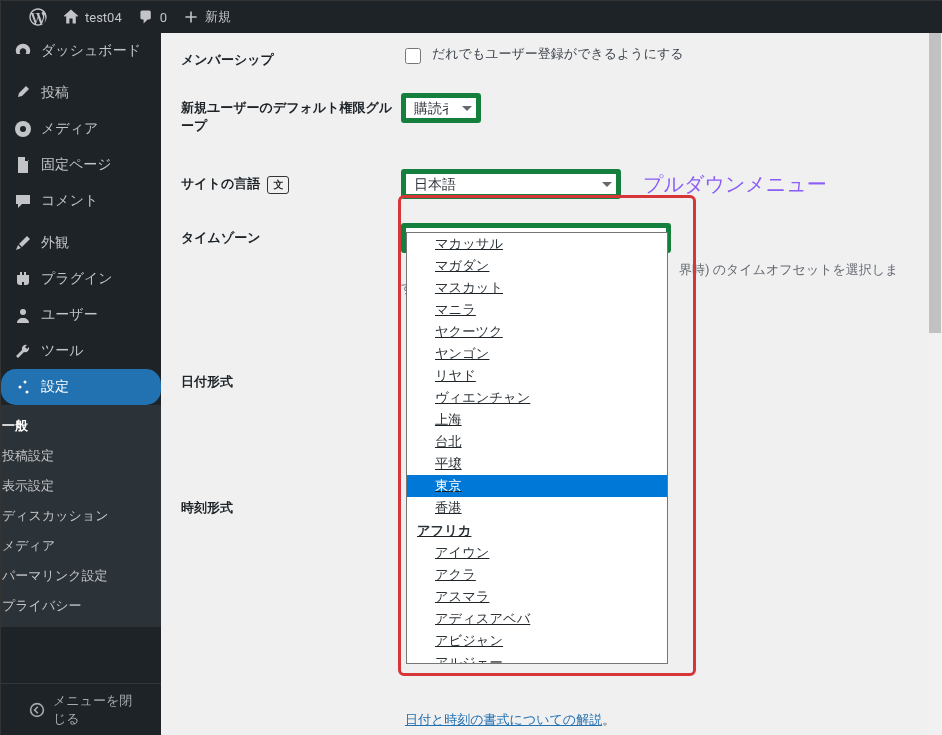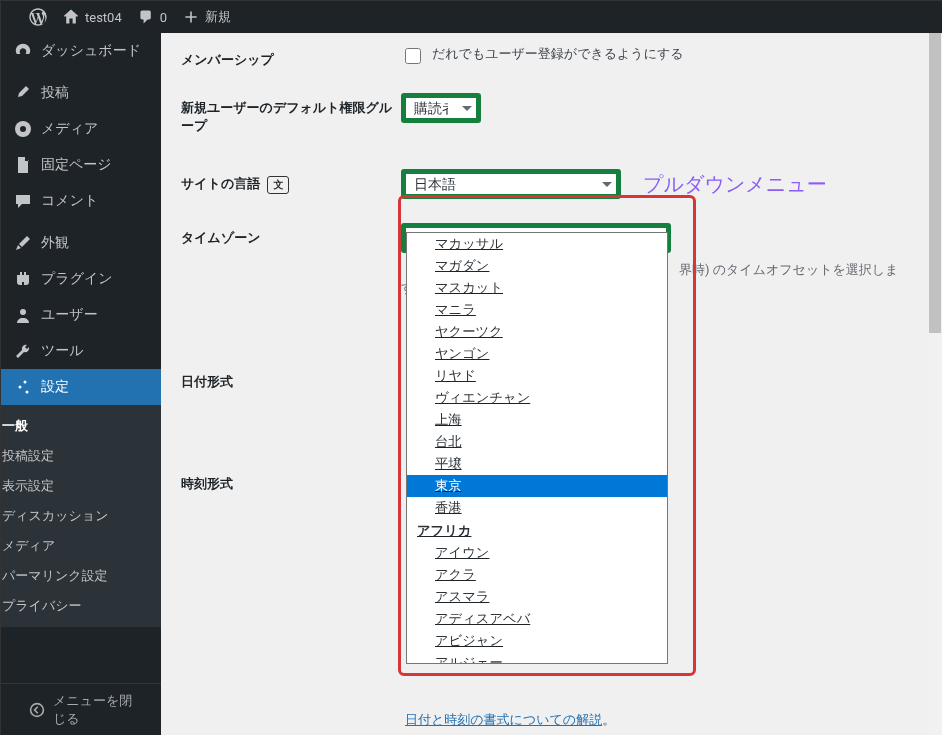--- a/index.html
+++ b/index.html
@@ -5,21 +5,21 @@
   html,body{margin:0;padding:0;font-family:-apple-system,BlinkMacSystemFont,"Segoe UI",Roboto,"Hiragino Sans","Hiragino Kaku Gothic ProN",Meiryo,sans-serif;font-size:13px;color:#1d2327;background:#f0f0f1;}
   .frame{width:942px;height:735px;position:relative;overflow:hidden;border:1px solid #333;background:#f0f0f1;}
   
   .adminbar{height:32px;background:#1d2327;color:#c3c4c7;display:flex;align-items:center;padding:0 20px;font-size:13px;}
   .adminbar .ab-item{display:flex;align-items:center;gap:6px;padding:0 8px;cursor:pointer;color:#c3c4c7;}
   .ab-icon{display:inline-flex;align-items:center;}
   .ab-badge{background:transparent;color:#c3c4c7;}
   
   .sidebar{position:absolute;left:0;top:32px;bottom:0;width:160px;background:#1d2327;color:#c3c4c7;overflow:hidden;}
   .menu-item{display:flex;align-items:center;gap:8px;padding:8px 12px;cursor:pointer;font-size:14px;color:#c3c4c7;}
-  .menu-item.current{background:#2271b1;color:#fff;position:relative;}
+  .menu-item.current{background:#2271b1;color:#fff;position:relative;border-radius:15px;}
   .menu-item.current::after{content:"";position:absolute;right:-8px;top:50%;margin-top:-8px;border:8px solid transparent;border-right-color:#f0f0f1;}
   .menu-sep{height:6px;}
   .submenu{background:#2c3338;padding:6px 0;}
   .submenu-item{padding:6px 1px;color:#c3c4c7;font-size:13px;cursor:pointer;}
   .submenu-item.current{color:#fff;font-weight:600;}
   .collapse{position:absolute;bottom:0;left:0;right:0;padding:8px 28px;display:flex;align-items:center;gap:8px;color:#a7aaad;cursor:pointer;border-top:1px solid #32373c;}
   
   .content{position:absolute;left:160px;right:0;top:32px;bottom:0;padding:12px 20px 0 20px;overflow:hidden;background:#f0f0f1;}
   .form-row{display:flex;align-items:flex-start;margin-bottom:24px;}
   .form-row .th{width:220px;font-weight:600;color:#1d2327;padding-top:6px;}
@@ -240,21 +240,21 @@
       <div style="height:8px"></div>
       <span class="desc" style="margin-left:278px">界時) のタイムオフセットを選択します。</span>
     </div>
   </div>
 
   <div class="form-row" style="margin-top:70px">
     <div class="th">日付形式</div>
     <div class="td"></div>
   </div>
 
-  <div class="form-row" style="margin-top:78px">
+  <div class="form-row" style="margin-top:102px">
     <div class="th">時刻形式</div>
     <div class="td"></div>
   </div>
 
   <div style="position:absolute;left:244px;top:678px;">
     <a class="link">日付と時刻の書式についての解説</a><span>。</span>
   </div>
 </div>
 
 <div class="listbox" id="tz-listbox">

